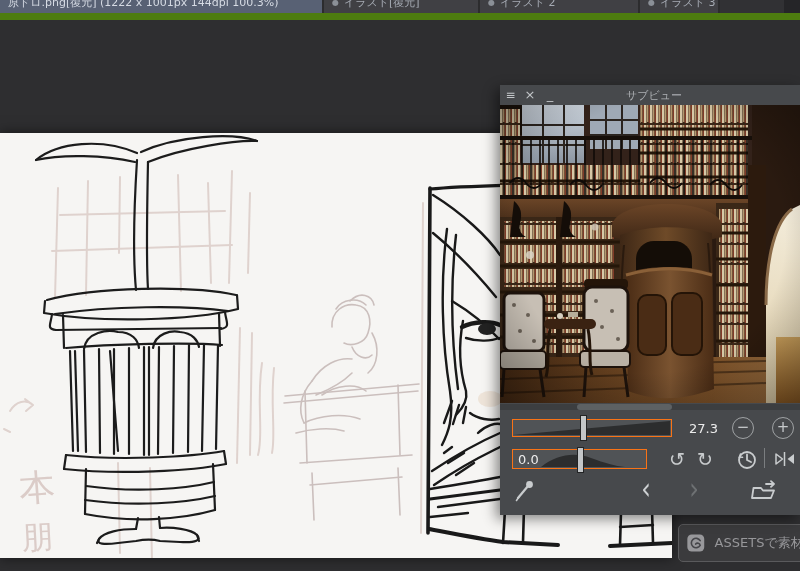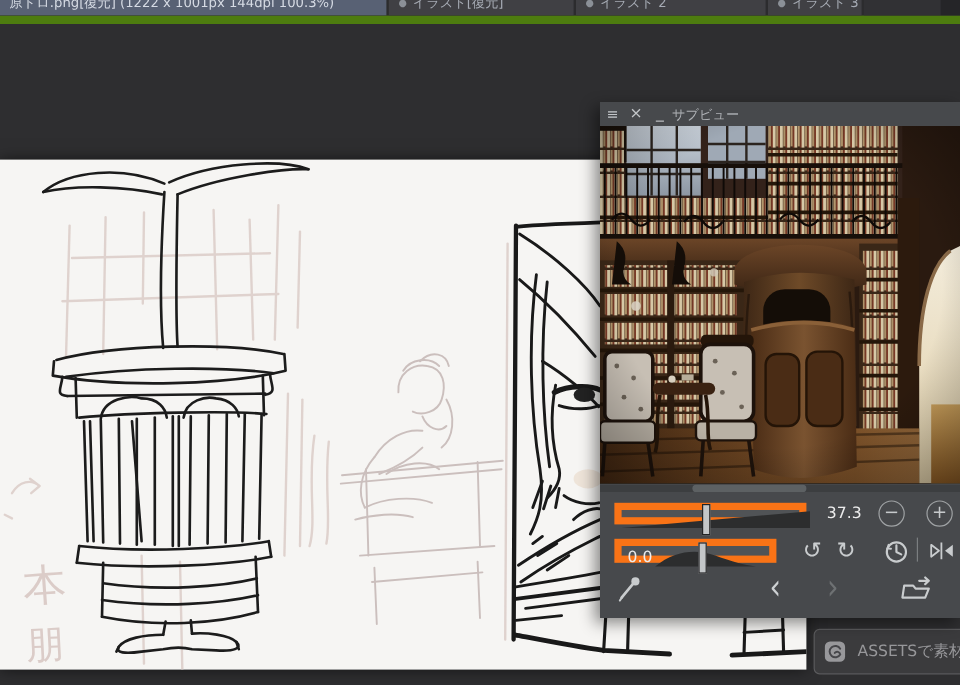--- a/index.html
+++ b/index.html
@@ -25,26 +25,26 @@
     background:var(--canvas-bg,#f6f5f3);box-shadow:0 0 12px rgba(0,0,0,.55);z-index:1;}
   .canvas svg{display:block;}
   
   .subview{position:absolute;left:500px;top:85px;width:300px;height:430px;
     background:var(--panel-bg,#47494c);z-index:3;box-shadow:-4px 4px 12px rgba(0,0,0,.45);}
   .sv-header{position:absolute;left:0;top:0;width:100%;height:20px;display:flex;
     align-items:center;color:#b9bcbf;}
   .sv-header .win-ic{width:20px;text-align:center;font-size:13px;line-height:20px;
     color:#c3c6c9;cursor:default;}
   .sv-header .menu-ic{font-size:12px;letter-spacing:-1px;}
-  .sv-title{flex:1;text-align:left;font-size:11px;color:#aeb1b5;padding-right:52px;}
+  .sv-title{flex:1;text-align:center;font-size:11px;color:#aeb1b5;padding-right:52px;}
   .sv-photo{position:absolute;left:0;top:20px;width:300px;height:298px;overflow:hidden;background:#1a110a;}
   .sv-hscroll{position:absolute;left:0;top:319px;width:300px;height:6px;background:#3c3e40;}
   .sv-hscroll .handle{position:absolute;left:77px;top:0;width:95px;height:6px;background:#5d6163;border-radius:3px;}
   .sv-controls{position:absolute;left:0;top:325px;width:300px;height:105px;}
-  .slider{position:absolute;box-sizing:border-box;background:#505356;border:6px solid #f97316;}
+  .slider{position:absolute;box-sizing:border-box;background:#505356;border:1px solid #f97316;}
   .slider .fill{position:absolute;left:0;top:0;}
   .slider-handle{position:absolute;width:7px;background:#c3c6c8;border:1px solid #232425;box-sizing:border-box;}
   .zoom-slider{left:12px;top:9px;width:160px;height:18px;}
   .rot-slider{left:12px;top:39px;width:135px;height:20px;}
   .rot-value{position:absolute;left:5px;top:2px;font-size:13px;color:#ececec;z-index:2;}
   .zoom-value{position:absolute;left:180px;top:11px;width:38px;text-align:right;
     font-size:13px;color:#ececec;}
   .round-btn{position:absolute;width:22px;height:22px;border:1.5px solid #9fa2a4;border-radius:50%;
     box-sizing:border-box;color:#c6c9cb;font-size:15px;line-height:18px;text-align:center;cursor:default;}
   .glyph-btn{position:absolute;color:#c9ccce;font-size:19px;line-height:22px;text-align:center;
@@ -392,21 +392,21 @@
   </div>
 
   <div class="sv-controls">
 
     <div class="slider zoom-slider">
       <svg class="fill" width="158" height="16" viewBox="0 0 158 16">
           <polygon points="0,15 157,1 157,15" fill="#2c2d2e"></polygon>
         </svg>
       <div class="slider-handle" style="left:67px;top:-5px;height:26px;"></div>
     </div>
-    <div class="zoom-value">37.3</div>
+    <div class="zoom-value">27.3</div>
     <div class="round-btn" style="left:232px;top:7px;">−</div>
     <div class="round-btn" style="left:272px;top:7px;">+</div>
 
     <div class="slider rot-slider">
       <span class="rot-value">0.0</span>
       <svg class="fill" width="133" height="18" viewBox="0 0 133 18">
           <path d="M28,17 C44,4 62,2 78,8 C92,13 102,16 112,17 Z" fill="#2c2d2e"></path>
         </svg>
       <div class="slider-handle" style="left:64px;top:-3px;height:26px;"></div>
     </div>

